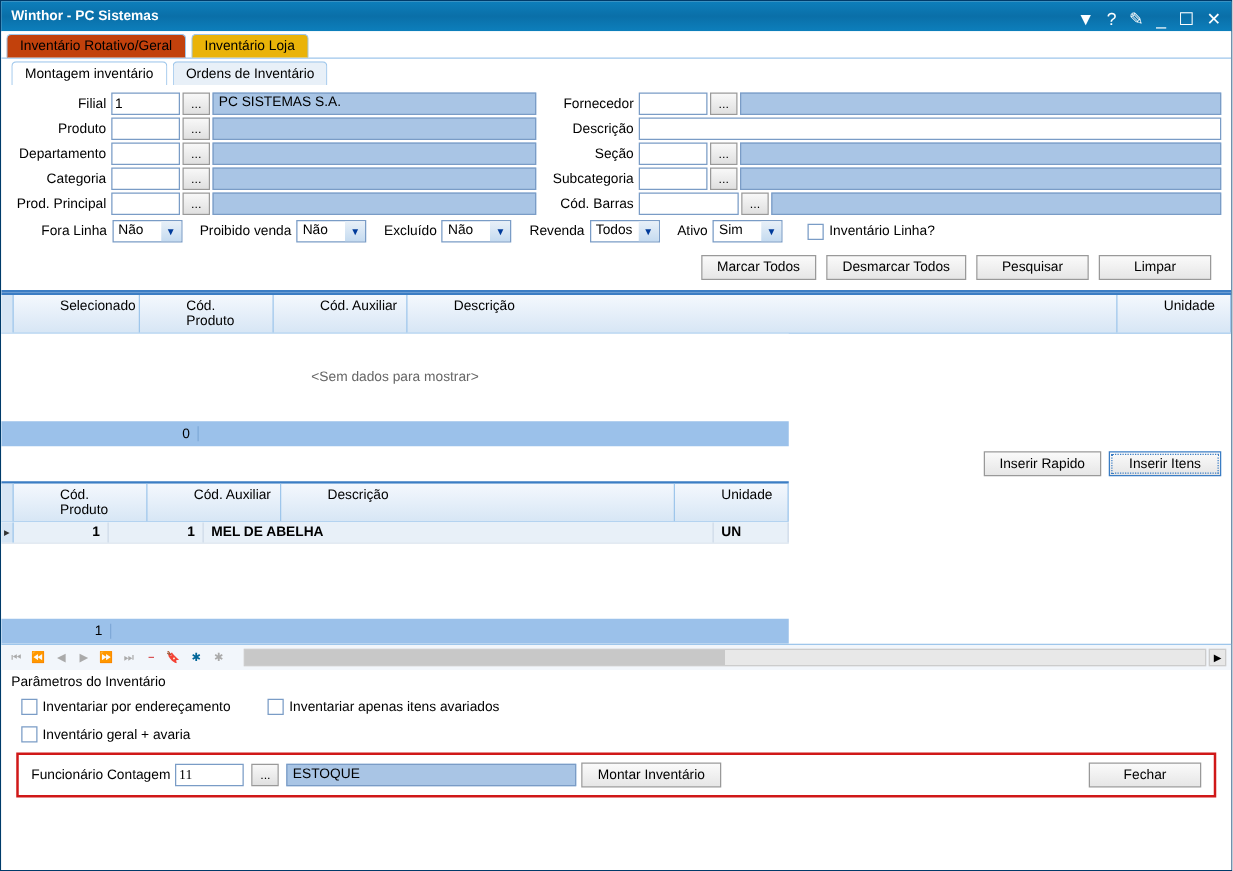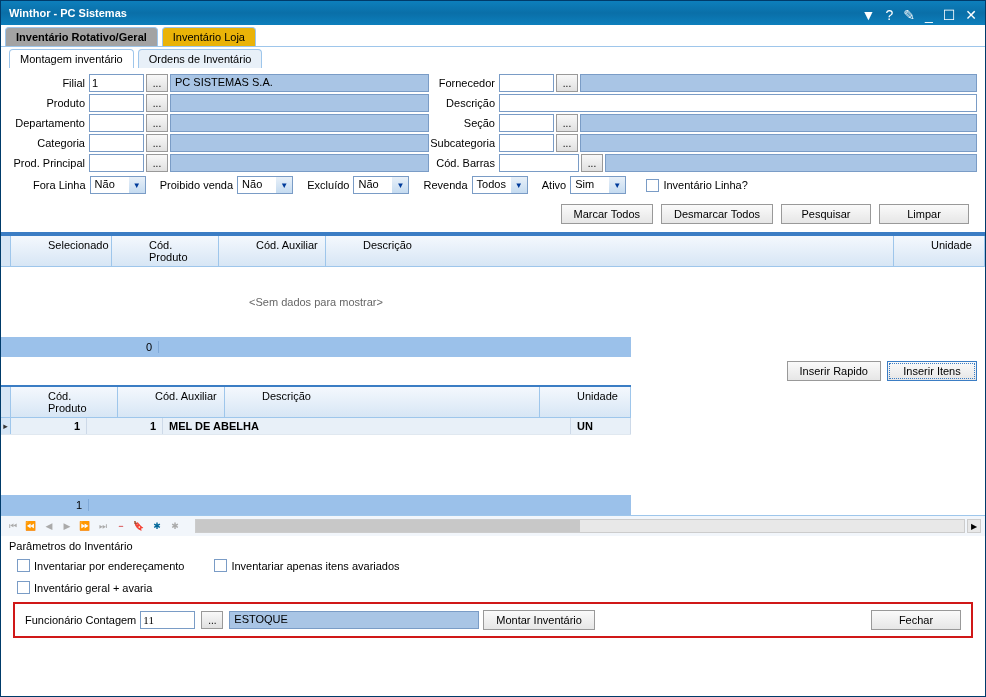--- a/index.html
+++ b/index.html
@@ -7,26 +7,26 @@
 .window { width: 986px; height: 697px; border: 1px solid #003b6a; display: flex; flex-direction: column; }
 .titlebar { background: linear-gradient(to bottom, #0d7fbc 0%, #0a6fa8 50%, #0d7fbc 100%); color: #fff; padding: 4px 8px 2px; display: flex; align-items: flex-start; }
 .title-left { flex: 1; }
 .title-main { font-size: 18px; font-weight: normal; letter-spacing: 0.5px; }
 .title-sub { font-size: 11px; font-weight: bold; margin-top: 2px; }
 .title-controls { display: flex; gap: 10px; align-items: center; font-size: 14px; margin-top: 2px; }
 .title-controls span { cursor: pointer; }
 .content { flex: 1; background: #fff; display: flex; flex-direction: column; overflow: hidden; }
 .tabs-row { display: flex; gap: 4px; padding: 2px 4px 0; border-bottom: 1px solid #9ec6eb; }
 .tab { padding: 3px 10px; border: 1px solid #9ec6eb; border-bottom: none; border-radius: 4px 4px 0 0; background: #eab308; cursor: pointer; }
-.tab.active { background: #a3a3a3; font-weight: bold; position: relative; z-index: 2; }
+.tab.active { background: #c2410c; font-weight: normal; position: relative; z-index: 2; }
 .subtabs-row { display: flex; gap: 4px; padding: 2px 8px 0; }
 .subtab { padding: 3px 10px; border: 1px solid #9ec6eb; border-bottom: none; border-radius: 4px 4px 0 0; background: #e8f0f8; cursor: pointer; }
 .subtab.active { background: #fff; }
 .form-area { padding: 4px 8px; border-bottom: 2px solid #3b7dc4; }
-.form-row { display: flex; align-items: flex-start; margin: 2px 0; }
+.form-row { display: flex; align-items: flex-start; margin: 2px 0; gap: 12px; }
 .lbl { width: 80px; text-align: right; padding-right: 4px; }
 .inp { border: 1px solid #7a9cc6; height: 18px; padding: 1px 2px; font-size: 11px; font-family: inherit; }
 .inp-sm { width: 55px; }
 .btn-ellipsis { width: 22px; height: 18px; border: 1px solid #999; background: linear-gradient(#f8f8f8,#e0e0e0); cursor: pointer; font-size: 10px; margin: 0 2px; }
 .readonly { background: #a9c5e5; flex: 1; height: 18px; border: 1px solid #7a9cc6; padding: 1px 4px; }
 .readonly-fixed { background: #a9c5e5; height: 18px; border: 1px solid #7a9cc6; padding: 1px 4px; }
 .col-left { width: 420px; display: flex; align-items: center; }
 .col-right { flex: 1; display: flex; align-items: center; }
 .lbl-r { width: 70px; text-align: right; padding-right: 4px; }
 .sel-wrap { display: inline-flex; border: 1px solid #7a9cc6; height: 18px; background: #fff; cursor: pointer; }
@@ -294,21 +294,21 @@
         <label class="chk">
           <span class="chk-box"></span>
           <span>Inventário geral + avaria</span>
         </label>
       </div>
 
       <div class="bottom-row">
         <span>Funcionário Contagem</span>
         <input class="inp" value="11" style="">
         <button class="btn-ellipsis">...</button>
-        <span class="readonly-fixed" style="width:250px">ESTOQUE</span>
+        <span class="readonly-fixed" style="width:232px">ESTOQUE</span>
         <button class="btn">Montar Inventário</button>
         <div class="bottom-right">
           <button class="btn">Fechar</button>
         </div>
       </div>
     </div>
 
   </div>
 </div>
 

